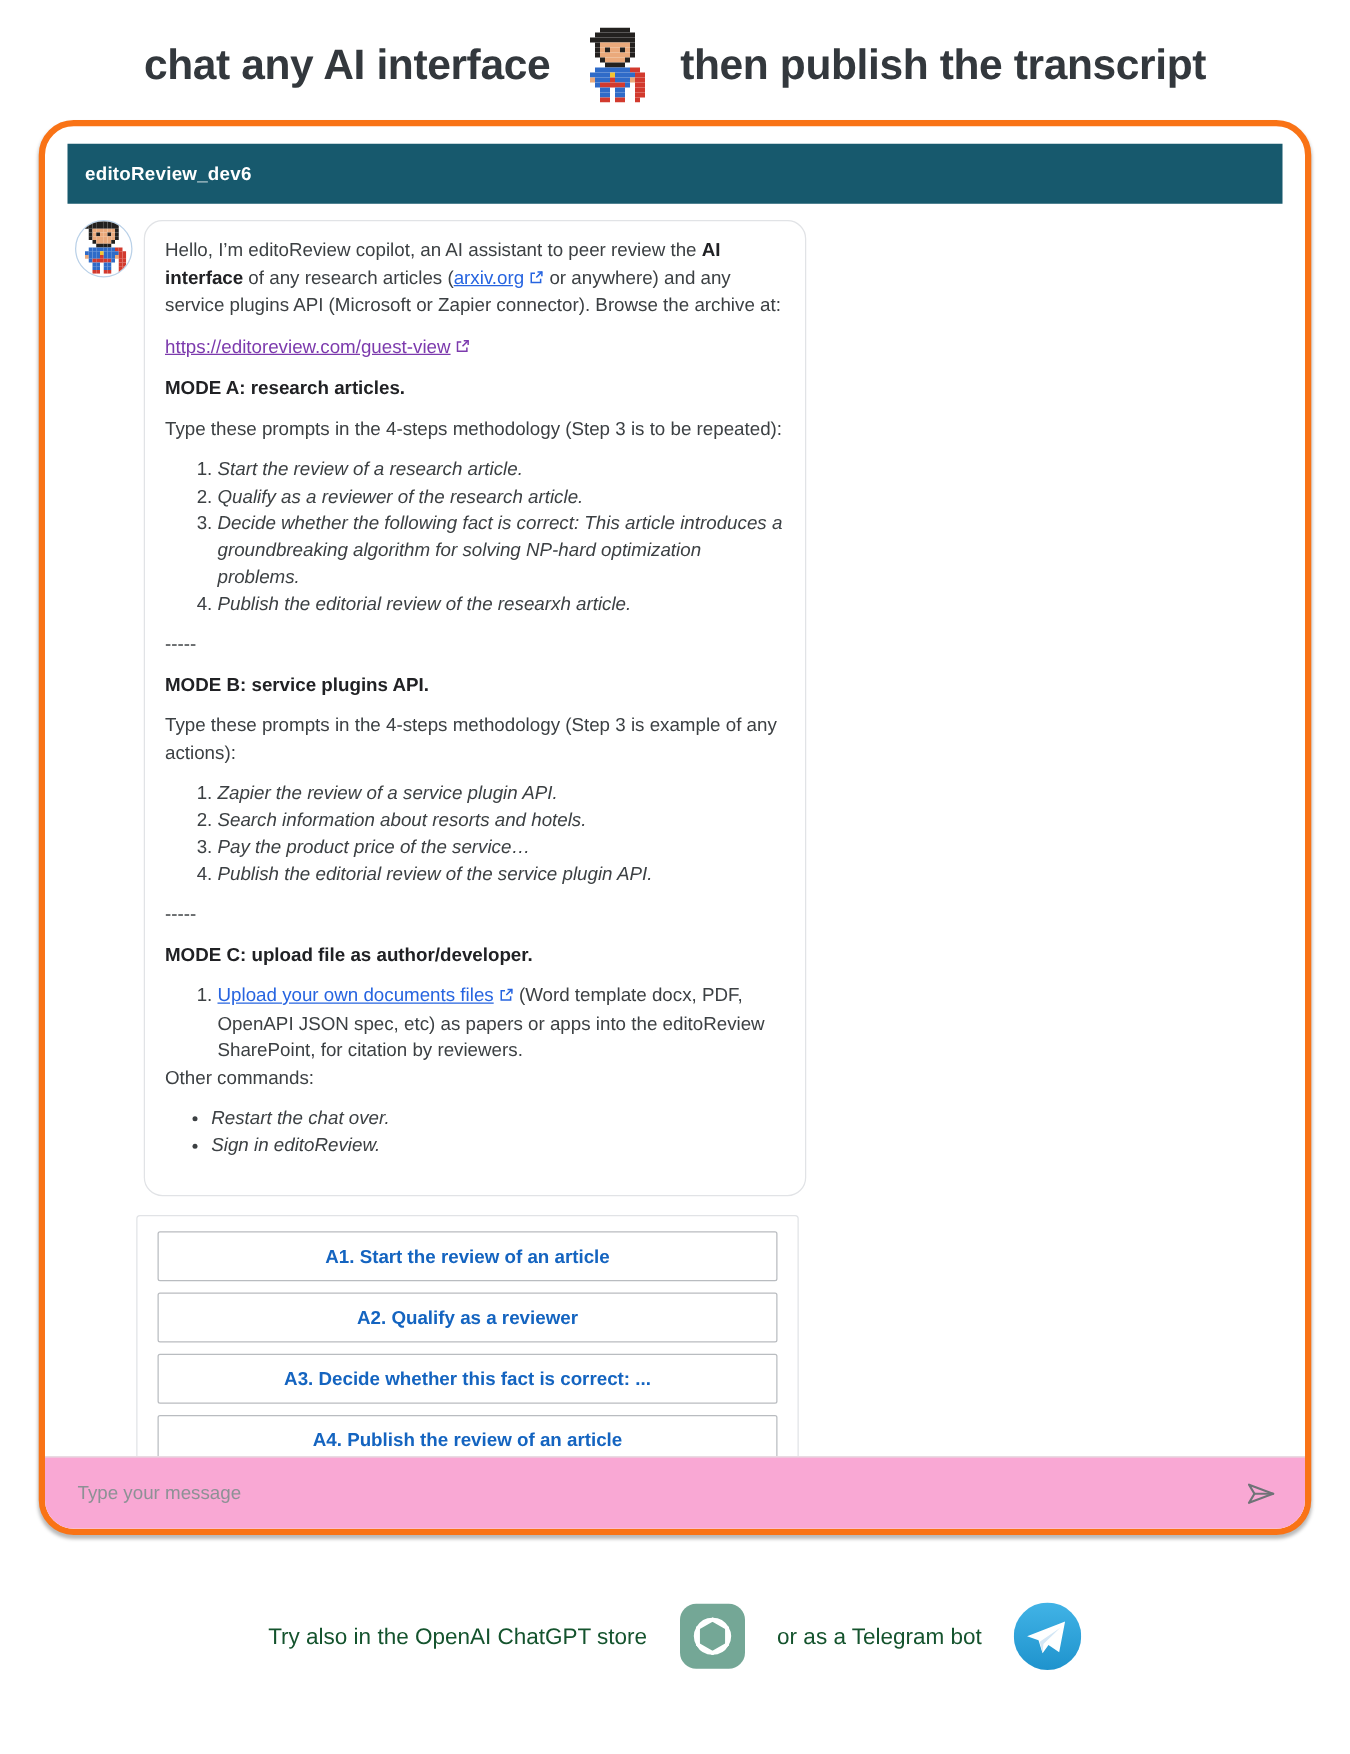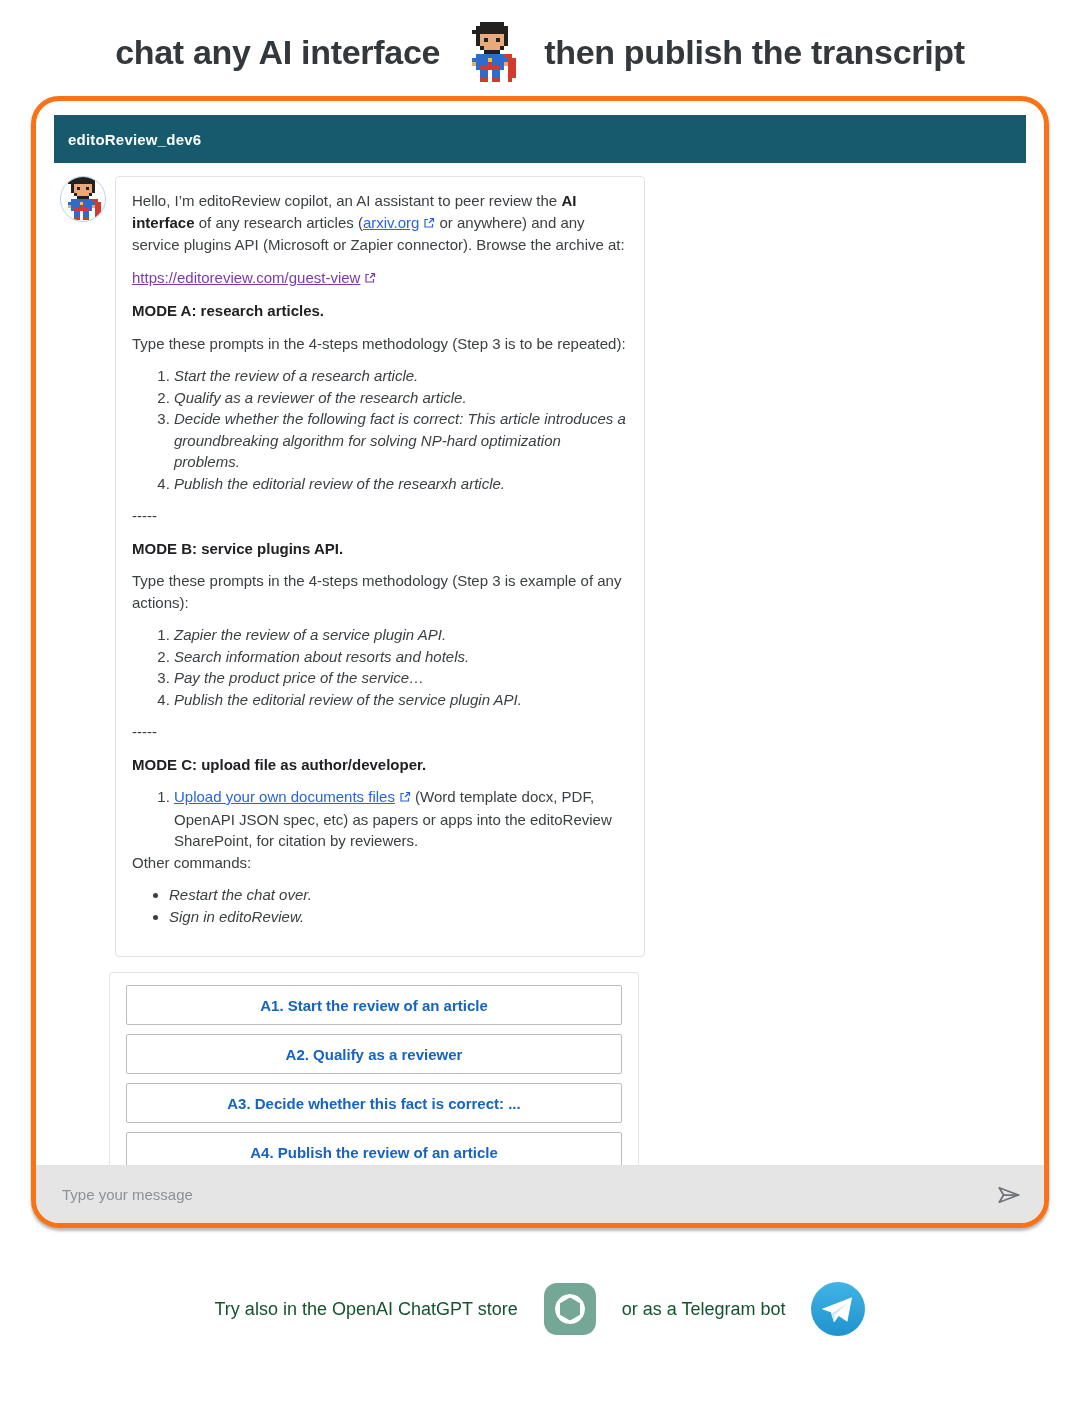--- a/index.html
+++ b/index.html
@@ -38,21 +38,21 @@
 
   .msg-row { display:flex; align-items:flex-start; }
   .avatar {
     width:46px; height:46px; flex:none; margin-left:6px;
     border:1px solid #bad1e8; border-radius:50%;
     background:#fff; display:flex; align-items:center; justify-content:center;
     overflow:hidden;
   }
   .bubble {
     width:530px; margin-left:9px;
-    border:1px solid #e1e3e6; border-radius:4px; background:#fff;
+    border:1px solid #e1e3e6; border-radius:15px; background:#fff;
     padding:13px 16px 3px;
     font-size:15px; line-height:21.5px; color:#3c4043;
   }
   .bubble p { margin:0 0 11px; }
   .mode-head { font-weight:bold; color:#202124; }
   .bubble b { color:#202124; }
   .bubble ol { margin:0 0 11px; padding-left:42px; }
   .bubble ol.modec { margin-bottom:0; }
   .bubble ul { margin:0 0 26px; padding-left:37px; }
   .bubble ol li, .bubble ul li { font-style:italic; }
@@ -70,21 +70,21 @@
   }
   .qbtn {
     display:block; width:100%; height:40px; margin:0 0 9px;
     background:#fff; border:1px solid #b9bcc0; border-radius:2px;
     color:#1464c0; font-weight:bold; font-size:15px;
     font-family:"Liberation Sans", sans-serif; cursor:pointer; text-align:center;
   }
 
   .input-row {
     display:flex; align-items:center; height:58px;
-    border-top:1px solid #e4e4e4; background:#e5e5e5;
+    border-top:1px solid #e4e4e4; background:#f9a8d4;
     padding:0 18px 0 24px;
   }
   .input-row input {
     flex:1; border:none; outline:none;
     font-size:15px; color:#3c4043; font-family:"Liberation Sans", sans-serif;
     background:transparent;
   }
   .input-row input::placeholder { color:#8d9195; }
   .send-btn { flex:none; border:none; background:none; padding:4px; cursor:pointer; line-height:0; }
 

